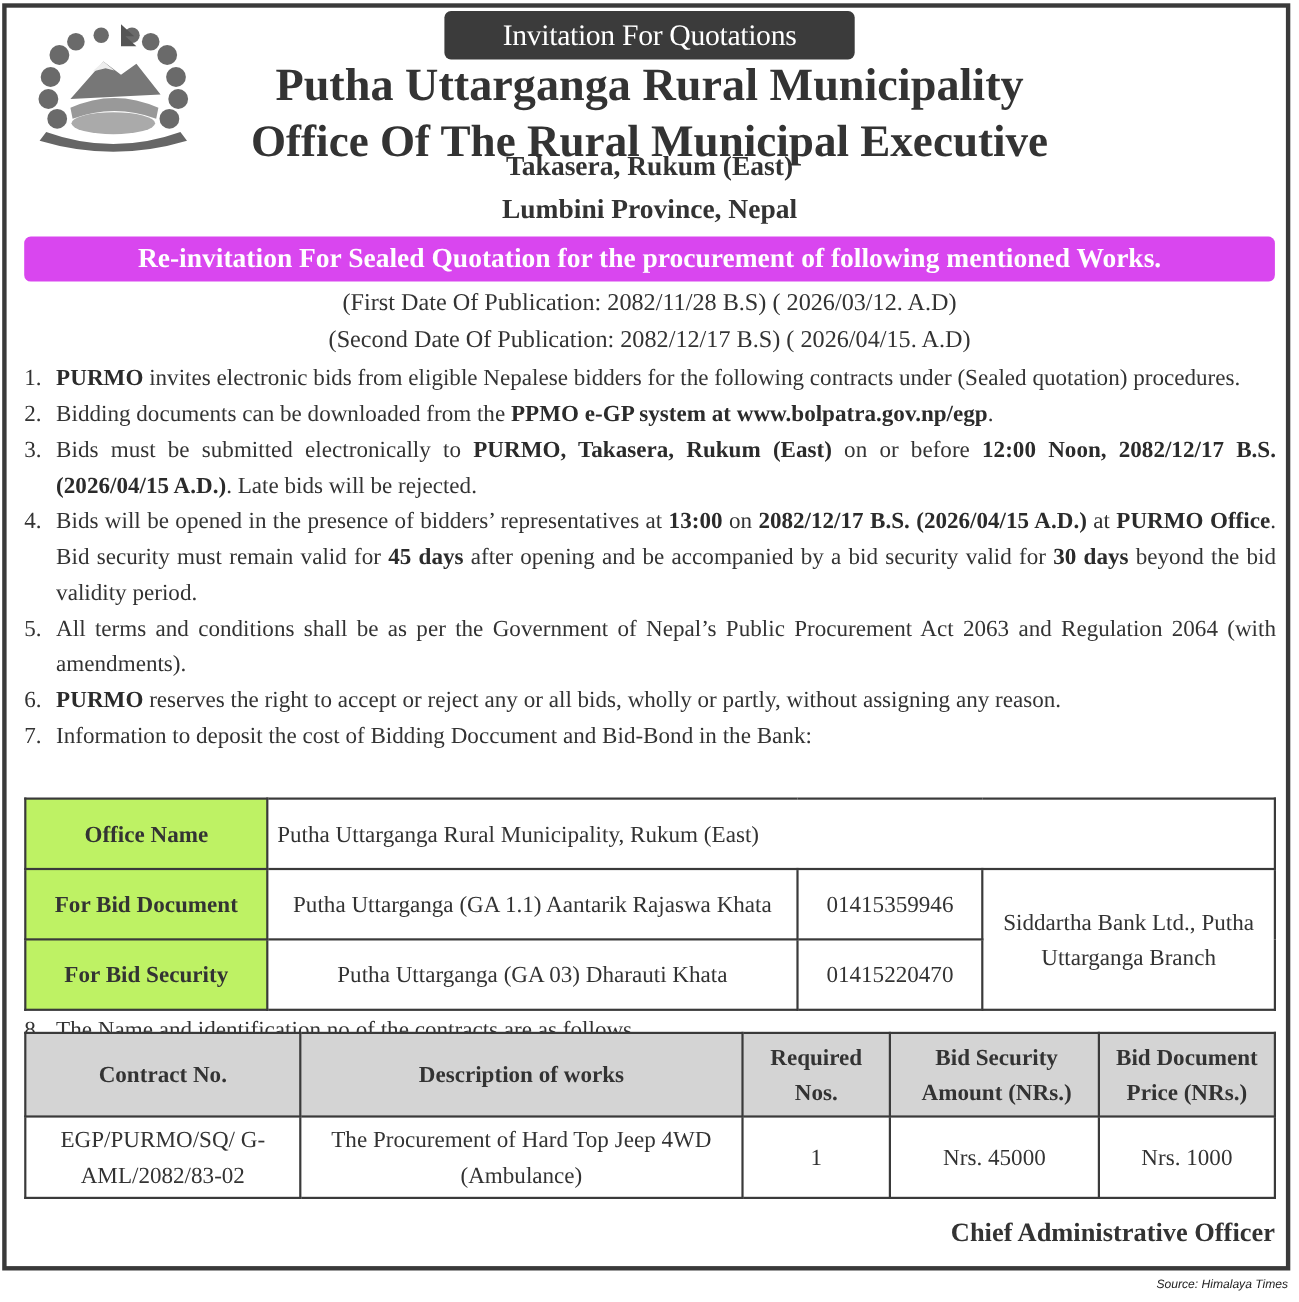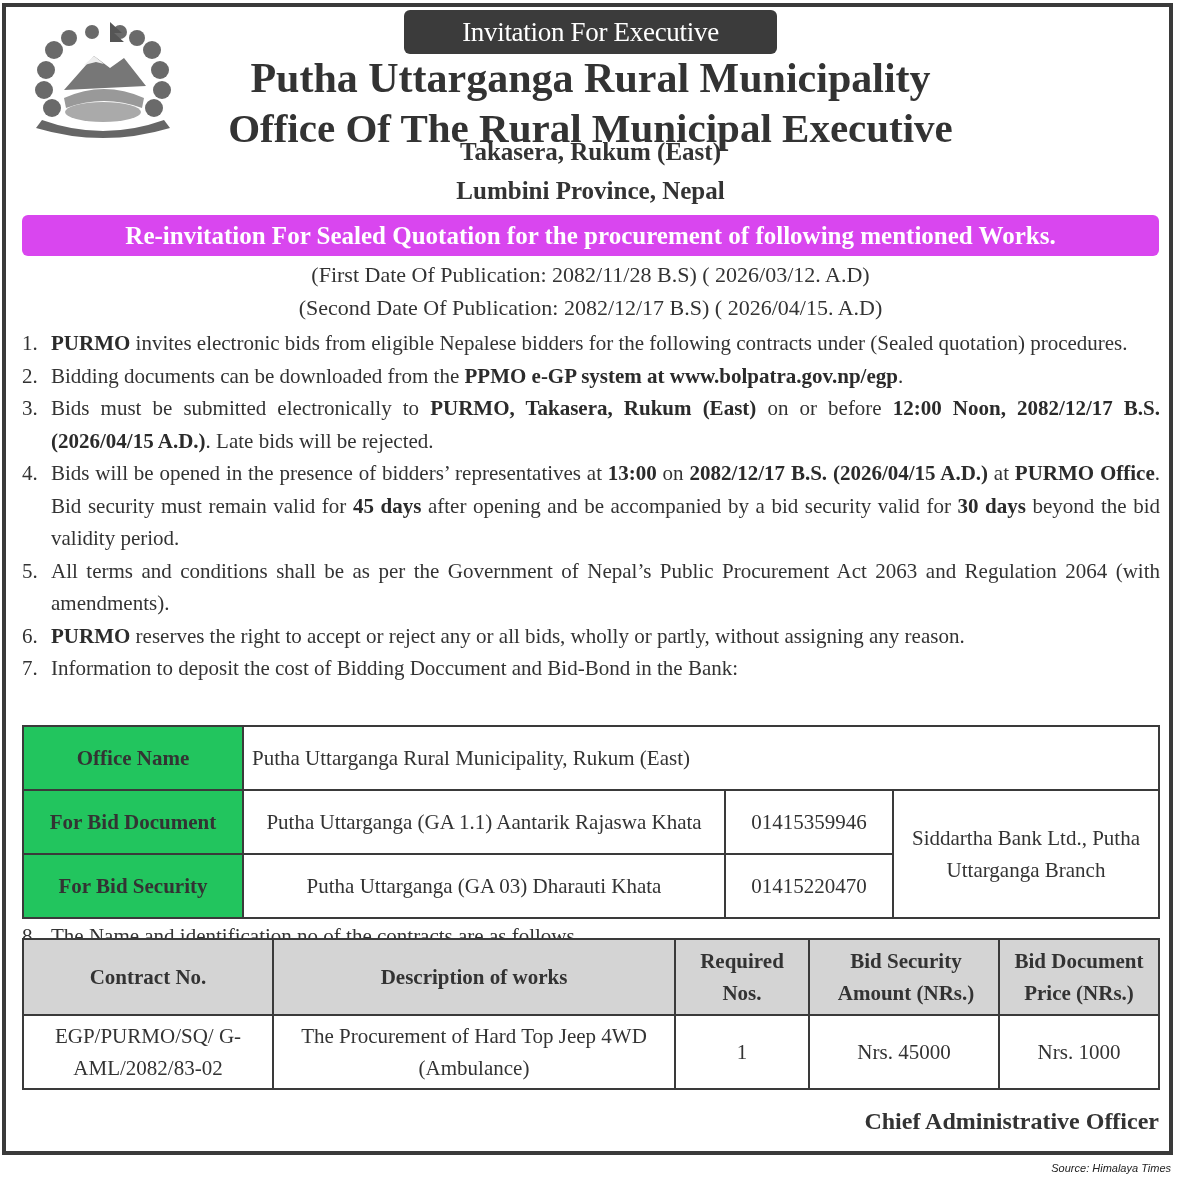--- a/index.html
+++ b/index.html
@@ -48,21 +48,21 @@
     .pt { display: flex; text-align: justify; }
     .pt .num { width: 29px; flex: none; }
     .pt .txt { flex: 1; text-align: justify; }
     .pt b { color: #2b2b2b; }
     table {
       position: absolute; border-collapse: collapse; font-size: 21px; color: #333;
     }
     td, th { border: 2px solid #3a3a3a; text-align: center; padding: 0 8px; }
     .bank { left: 22px; top: 725px; width: 1138px; }
     .bank td { height: 62px; line-height: 32px; }
-    .bank .hdr { background: #22c55e; font-weight: bold; width: 202px; }
+    .bank .hdr { background: #bef264; font-weight: bold; width: 202px; }
     .bank .left { text-align: left; }
     .point8 {
       position: absolute; left: 22px; top: 924px; font-size: 21px; color: #333;
       display: flex;
     }
     .point8 .num { width: 29px; }
     .contract { left: 22px; top: 938px; width: 1138px; }
     .contract th { background: #d4d4d4; font-weight: bold; height: 74px; line-height: 32px; }
     .contract td { height: 72px; line-height: 32px; }
     .signature {
@@ -102,21 +102,21 @@
     </g>
     <polygon points="86,2 86,22 100,22 90,13 98,13" fill="#555"></polygon>
     <polygon points="40,70 70,36 86,48 100,38 122,66" fill="#777"></polygon>
     <polygon points="60,45 70,36 80,44 72,42" fill="#eee"></polygon>
     <path d="M40 78 Q80 60 120 78 L118 88 Q80 74 42 88 Z" fill="#999"></path>
     <path d="M18 100 Q79 122 140 100 L146 108 Q79 128 12 108 Z" fill="#666"></path>
     <ellipse cx="79" cy="92" rx="38" ry="10" fill="#aaa"></ellipse>
   </svg>
 </div>
 
-<div class="top-badge">Invitation For Executive</div>
+<div class="top-badge">Invitation For Quotations</div>
 <div class="title t1">Putha Uttarganga Rural Municipality</div>
 <div class="title t2">Office Of The Rural Municipal Executive</div>
 <div class="title t3">Takasera, Rukum (East)</div>
 <div class="title t4">Lumbini Province, Nepal</div>
 
 <div class="banner">Re-invitation For Sealed Quotation for the procurement of following mentioned Works.</div>
 
 <div class="pubdate pd1">(First Date Of Publication: 2082/11/28 B.S) ( 2026/03/12. A.D)</div>
 <div class="pubdate pd2">(Second Date Of Publication: 2082/12/17 B.S) ( 2026/04/15. A.D)</div>
 

